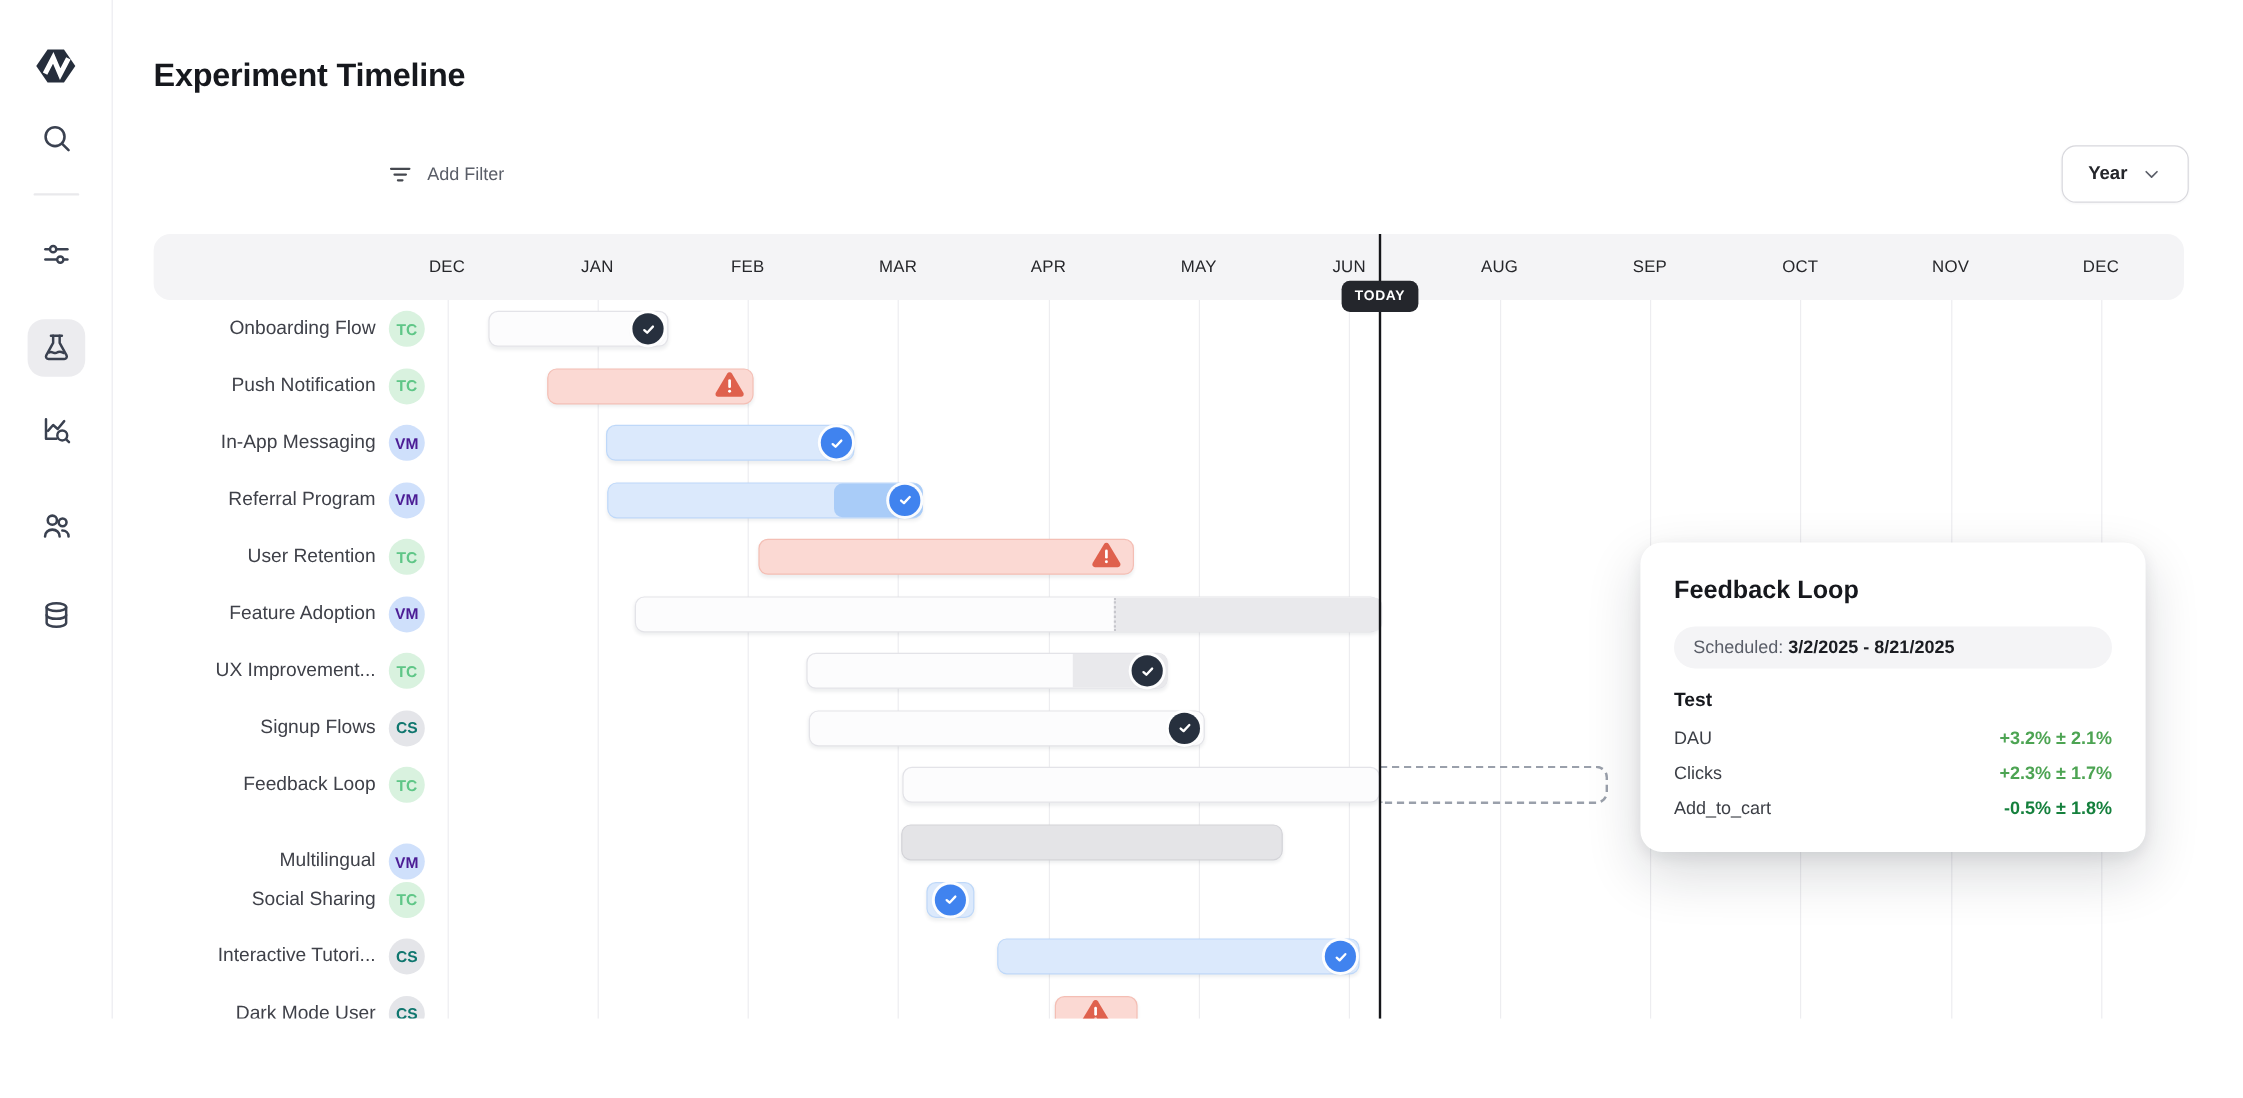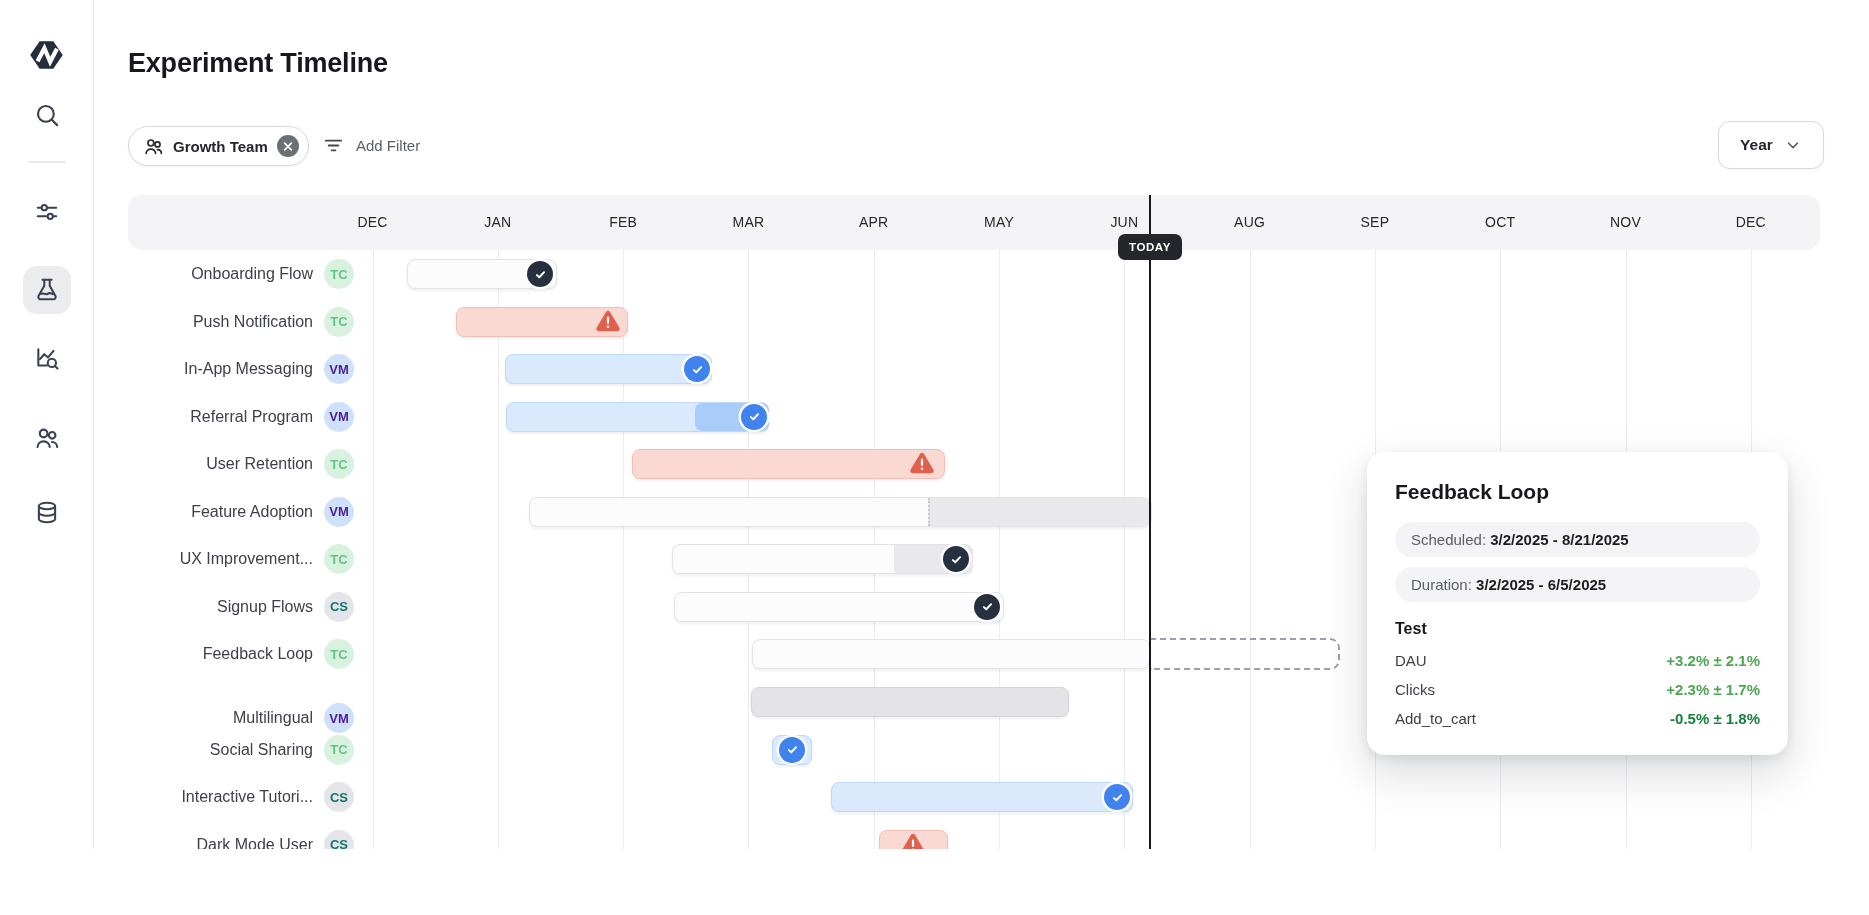--- a/index.html
+++ b/index.html
@@ -144,34 +144,20 @@
       <svg width="26" height="26" viewBox="0 0 24 24" class="icon-stroke">
         <ellipse cx="12" cy="5.5" rx="7.5" ry="3"></ellipse>
         <path d="M4.5 5.5 v6 c0 1.7 3.4 3 7.5 3 s7.5 -1.3 7.5 -3 v-6"></path>
         <path d="M4.5 11.5 v6 c0 1.7 3.4 3 7.5 3 s7.5 -1.3 7.5 -3 v-6"></path>
       </svg>
     </div>
   </nav>
 
   <h1 class="main-title">Experiment Timeline</h1>
 
-  <div class="chip">
-    <svg width="21" height="21" viewBox="0 0 24 24" class="icon-stroke" style="stroke:#25262b">
-      <circle cx="9" cy="8" r="3.4"></circle>
-      <path d="M3.6 20 c0-3 2.4-5 5.4-5 s5.4 2 5.4 5"></path>
-      <circle cx="16.6" cy="9.6" r="2.9"></circle>
-      <path d="M16.4 15.6 c2.6 0 4.6 1.8 4.6 4.4"></path>
-    </svg>
-    <span class="chip-label">Growth Team</span>
-    <button class="chip-close">
-      <svg width="11" height="11" viewBox="0 0 12 12">
-          <path d="M2 2 L10 10 M10 2 L2 10" stroke="#fff" stroke-width="2" stroke-linecap="round"></path>
-        </svg>
-    </button>
-  </div>
 
   <div class="add-filter">
     <svg width="23" height="23" viewBox="0 0 24 24" class="icon-stroke" style="stroke:#45484f">
       <line x1="4" y1="7" x2="20" y2="7"></line>
         <line x1="7" y1="12" x2="17" y2="12"></line>
         <line x1="10" y1="17" x2="14" y2="17"></line>
     </svg>
     <span>Add Filter</span>
   </div>
 
@@ -346,24 +332,20 @@
 
   <div class="today-line"></div>
   <div class="today-badge">TODAY</div>
 
   <div class="tooltip">
     <div class="tt-title">Feedback Loop</div>
     <div class="tt-pill">
       <span>Scheduled:</span>
       <b>3/2/2025 - 8/21/2025</b>
     </div>
-    <div class="tt-pill">
-      <span>Duration:</span>
-      <b>3/2/2025 - 6/5/2025</b>
-    </div>
     <div class="tt-section">Test</div>
     <div id="metrics-layer">
         <div class="tt-row">
           <div class="tt-name">DAU</div>
           <div class="tt-val pos">+3.2% ± 2.1%</div>
         </div>
         <div class="tt-row">
           <div class="tt-name">Clicks</div>
           <div class="tt-val pos">+2.3% ± 1.7%</div>
         </div>

